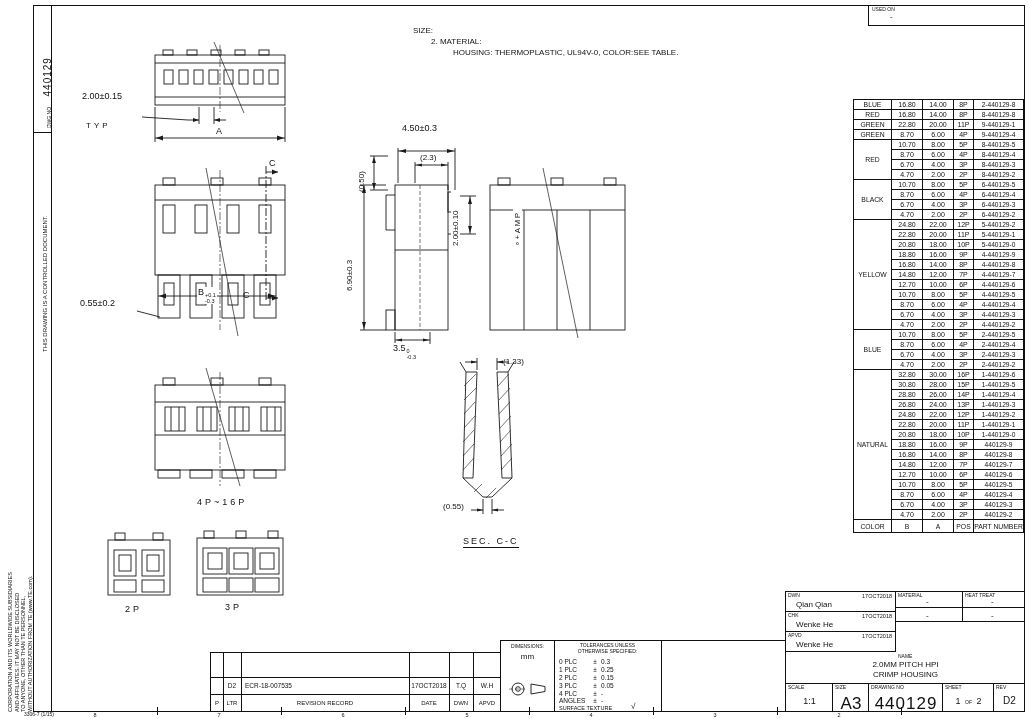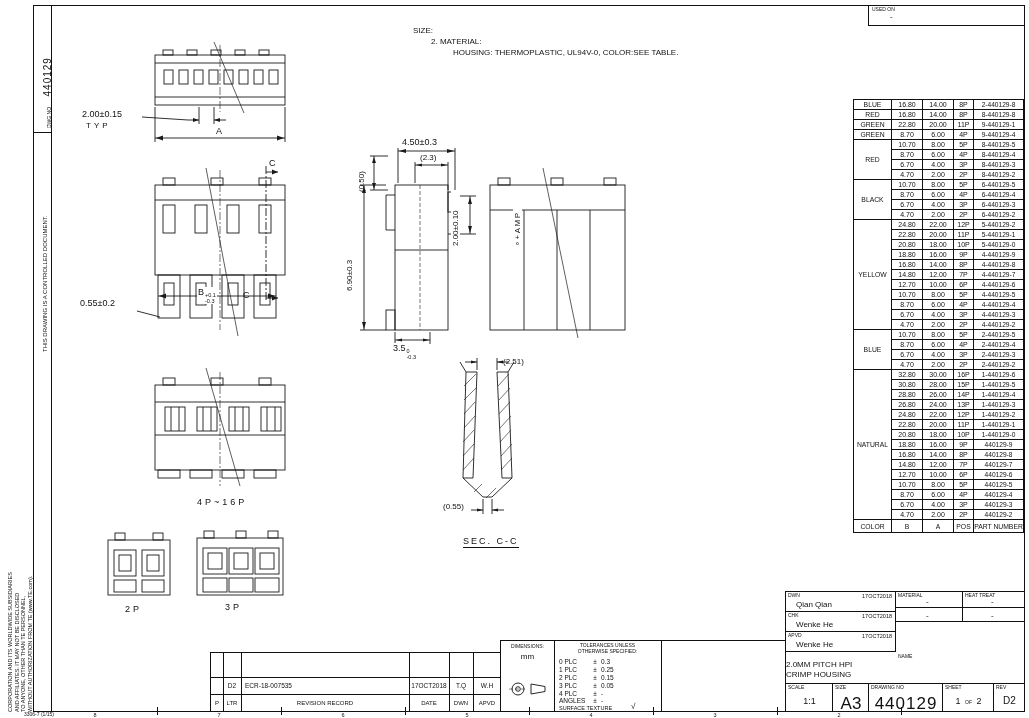--- a/index.html
+++ b/index.html
@@ -271,42 +271,42 @@
         <polygon points="497,362 503,360.5 503,363.5"></polygon>
       <polygon points="483,510 477,508.5 477,511.5"></polygon>
         <polygon points="492,510 498,508.5 498,511.5"></polygon>
     </g>
   </svg>
 
   <span class="lbl s8" style="left:413px;top:26px">SIZE:</span>
   <span class="lbl s8" style="left:431px;top:37px">2.  MATERIAL:</span>
   <span class="lbl s8" style="left:453px;top:48px">HOUSING: THERMOPLASTIC, UL94V-0, COLOR:SEE TABLE.</span>
 
-  <span class="lbl s9" style="left:82px;top:109px">2.00±0.15</span>
+  <span class="lbl s9" style="left:82px;top:91px">2.00±0.15</span>
   <span class="lbl s8 ls3" style="left:86px;top:121px">TYP</span>
   <span class="lbl s9 bgw" style="left:215px;top:126px">A</span>
   <span class="lbl s9" style="left:80px;top:298px">0.55±0.2</span>
   <span class="lbl s9 bgw" style="left:197px;top:287px"><span>B</span><span class="stack">
         <span>+0.1</span>
         <span>-0.3</span>
       </span></span>
   <span class="lbl s9" style="left:269px;top:158px">C</span>
   <span class="lbl s9" style="left:243px;top:290px">C</span>
-  <span class="lbl s9" style="left:402px;top:137px">4.50±0.3</span>
+  <span class="lbl s9" style="left:402px;top:123px">4.50±0.3</span>
   <span class="lbl s8" style="left:420px;top:153px">(2.3)</span>
   <span class="lbl s8 vt" style="left:357px;top:192px;width:40px">(0.50)</span>
   <span class="lbl s8 vt" style="left:345px;top:291px;width:58px">6.90±0.3</span>
   <span class="lbl s8 vt bgw" style="left:451px;top:247px;width:56px">2.00±0.10</span>
   <span class="lbl s9 bgw" style="left:392px;top:343px"><span>3.5</span><span class="stack">
         <span>0</span>
         <span>-0.3</span>
       </span></span>
   <span class="lbl s8 vt bgw" style="left:513px;top:247px;width:54px;letter-spacing:1.5px">∘+AMP</span>
   <span class="lbl s9 ls3" style="left:197px;top:497px">4P~16P</span>
-  <span class="lbl s8" style="left:503px;top:357px">(2.51)</span>
+  <span class="lbl s8" style="left:503px;top:357px">(1.33)</span>
   <span class="lbl s8" style="left:443px;top:502px">(0.55)</span>
   <span class="lbl s9 ls2" style="left:463px;top:536px;border-bottom:1px solid #111;padding-bottom:1px">SEC. C-C</span>
   <span class="lbl s9 ls3" style="left:125px;top:604px">2P</span>
   <span class="lbl s9 ls3" style="left:225px;top:602px">3P</span>
 
   <table class="parts">
     <colgroup>
         <col style="width:38px">
         <col style="width:31px">
         <col style="width:31px">
@@ -656,21 +656,21 @@
       <span class="lbl s8" style="left:30px;top:19px">-</span>
     </div>
     <div class="tbc" style="left:177px;top:0;width:62px;height:30px">
       <span class="lbl s5" style="left:2px;top:1px">HEAT TREAT</span>
       <span class="lbl s8" style="left:28px;top:5px">-</span>
       <div class="hl" style="left:0;top:15px;width:62px"></div>
       <span class="lbl s8" style="left:28px;top:19px">-</span>
     </div>
     <div class="tbc" style="left:0;top:60px;width:239px;height:32px">
       <span class="lbl s5" style="left:112px;top:2px">NAME</span>
-      <div class="abs" style="left:0;top:8px;width:239px;font-size:8px;line-height:10px">
+      <div class="abs" style="left:0;top:8px;width:239px;text-align:center;font-size:8px;line-height:10px">
         <div>2.0MM PITCH HPI</div>
         <div>CRIMP HOUSING</div>
       </div>
     </div>
     <div class="tbc" style="left:0;top:92px;width:47px;height:28px">
       <span class="lbl s5" style="left:2px;top:1px">SCALE</span>
       <span class="lbl s9" style="left:0;top:12px;width:47px;text-align:center">1:1</span>
     </div>
     <div class="tbc" style="left:47px;top:92px;width:36px;height:28px">
       <span class="lbl s5" style="left:2px;top:1px">SIZE</span>

